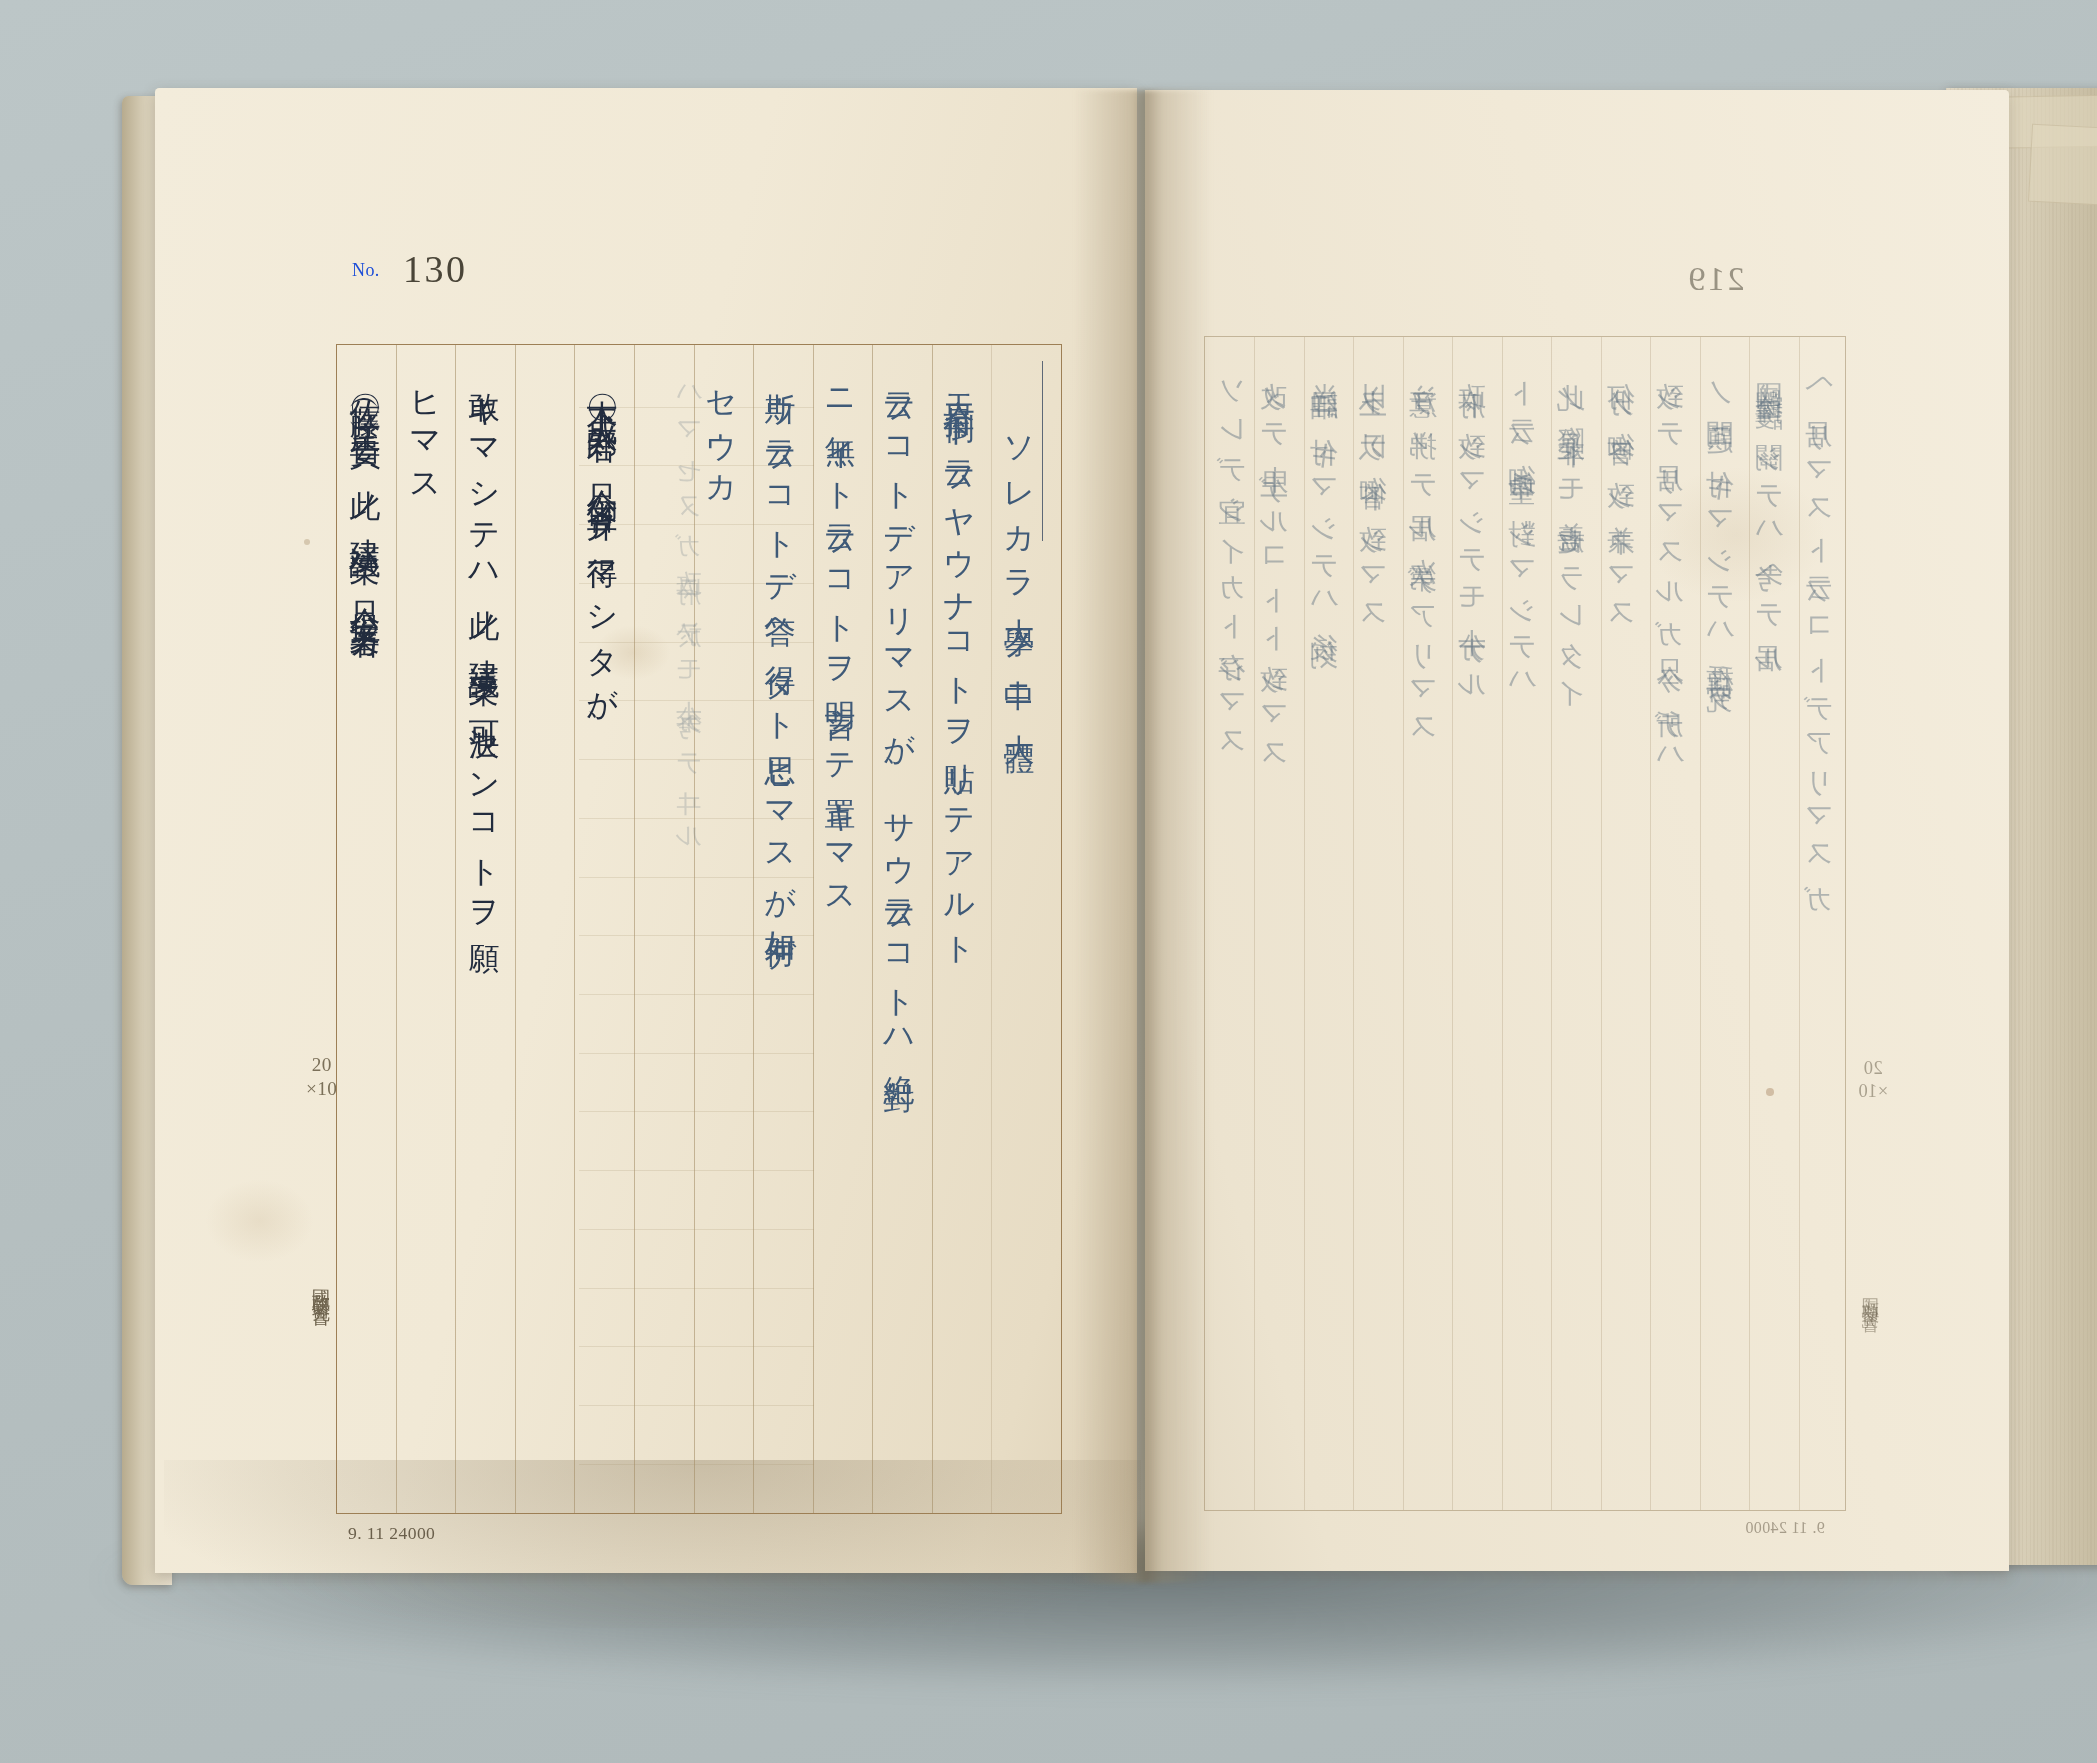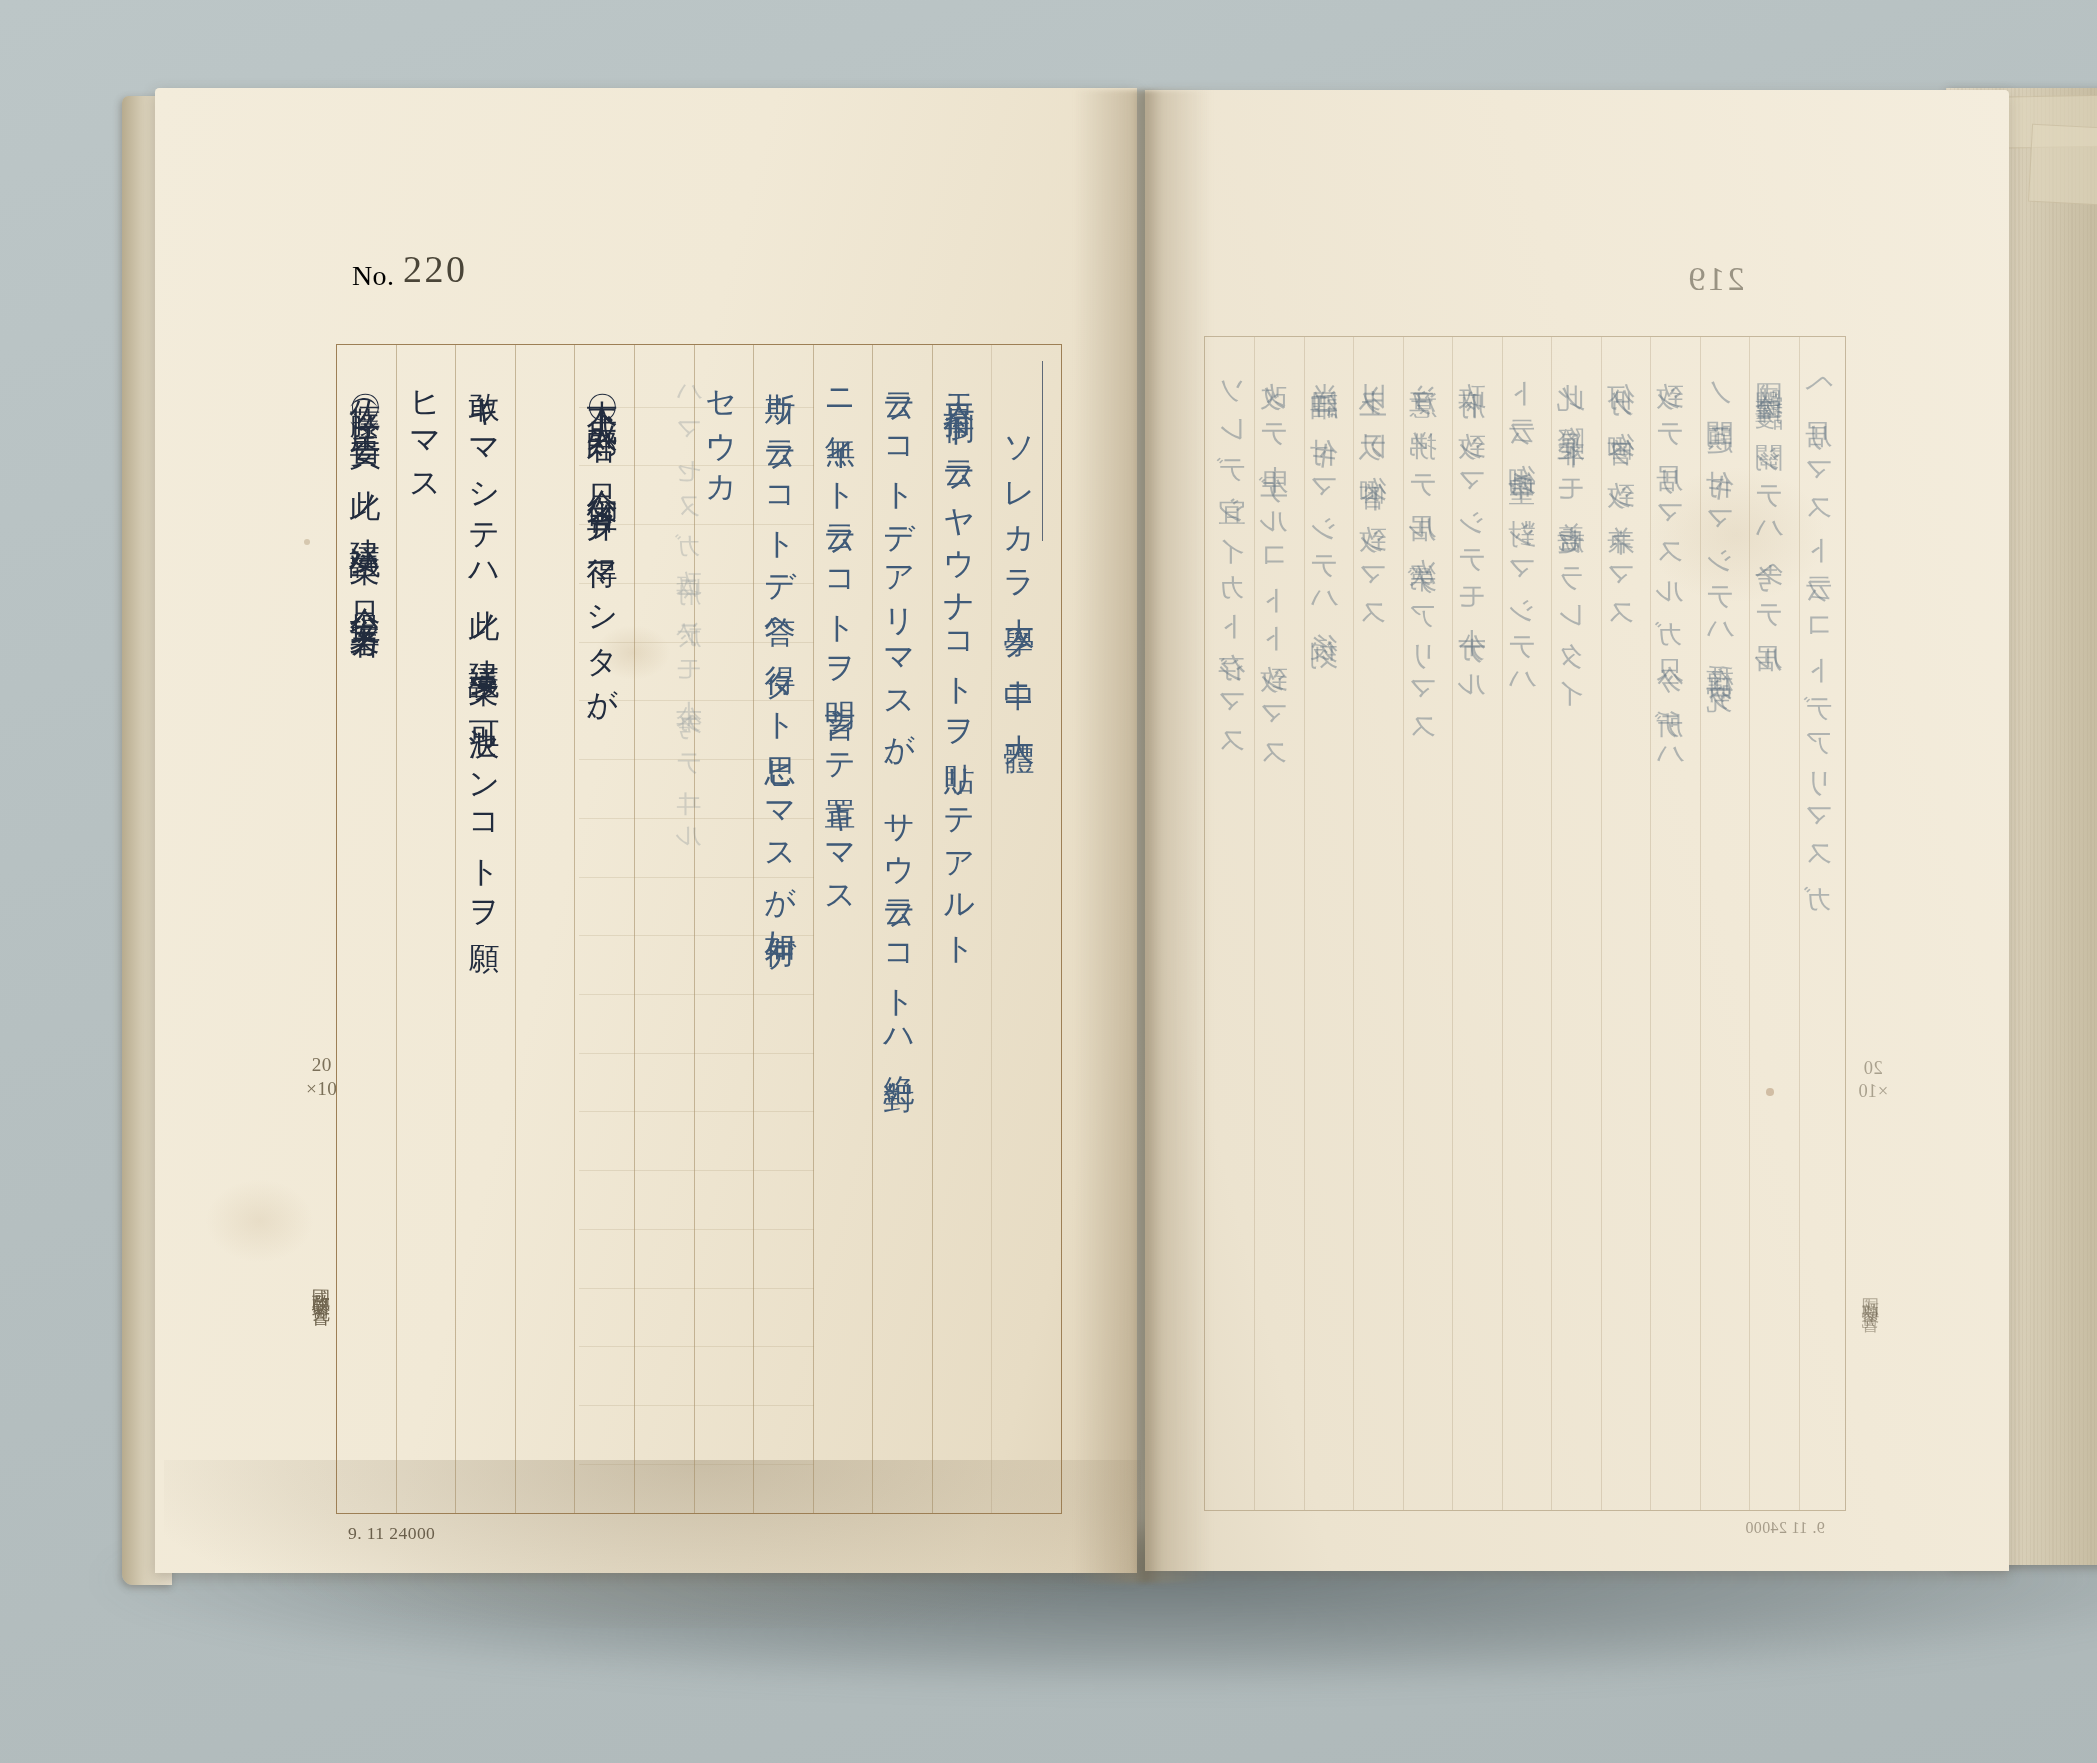--- a/index.html
+++ b/index.html
@@ -173,22 +173,22 @@
   .print-mark {
     position: absolute;
     color: #6d6250;
     font-family: "Liberation Serif", serif;
     letter-spacing: 0.4px;
     white-space: nowrap;
   }
   #no-mark {
     left: 352px;
     top: 260px;
-    font-size: 28px;
-    color: #000000;
+    font-size: 18px;
+    color: #1d4ed8;
   }
   #page-number-left {
     left: 403px;
     top: 247px;
     font-size: 38px;
     color: #4a4538;
     font-family: "Liberation Serif", serif;
     letter-spacing: 2.5px;
   }
   #ratio-left {
@@ -318,21 +318,21 @@
 
 <div id="page-right">
   <div class="blotch" style="left:503px; top:378px; width:176px; height:134px; background:radial-gradient(ellipse,rgba(175,150,110,0.13),rgba(0,0,0,0) 72%);"></div>
   <div class="spot" style="left:621px; top:998px; width:7.6px; height:7.6px; background:rgba(150,110,70,0.35);"></div>
 </div>
 
 <div id="gutter"></div>
 <div id="curl-left"></div>
 
 <div class="print-mark" id="no-mark">No.</div>
-<div class="print-mark" id="page-number-left">220</div>
+<div class="print-mark" id="page-number-left">130</div>
 <div class="print-mark" id="ratio-left" style="white-space:pre;">20
 ×10</div>
 <div class="print-mark" id="publisher-left">國政研究會</div>
 <div class="print-mark" id="code-left">9. 11 24000</div>
 
 <div class="sheet-frame" id="frame-left">
   <div class="col-rules">
     <div class="col-rule" style="left:59px;"></div>
     <div class="col-rule" style="left:118px;"></div>
     <div class="col-rule" style="left:178px;"></div>

